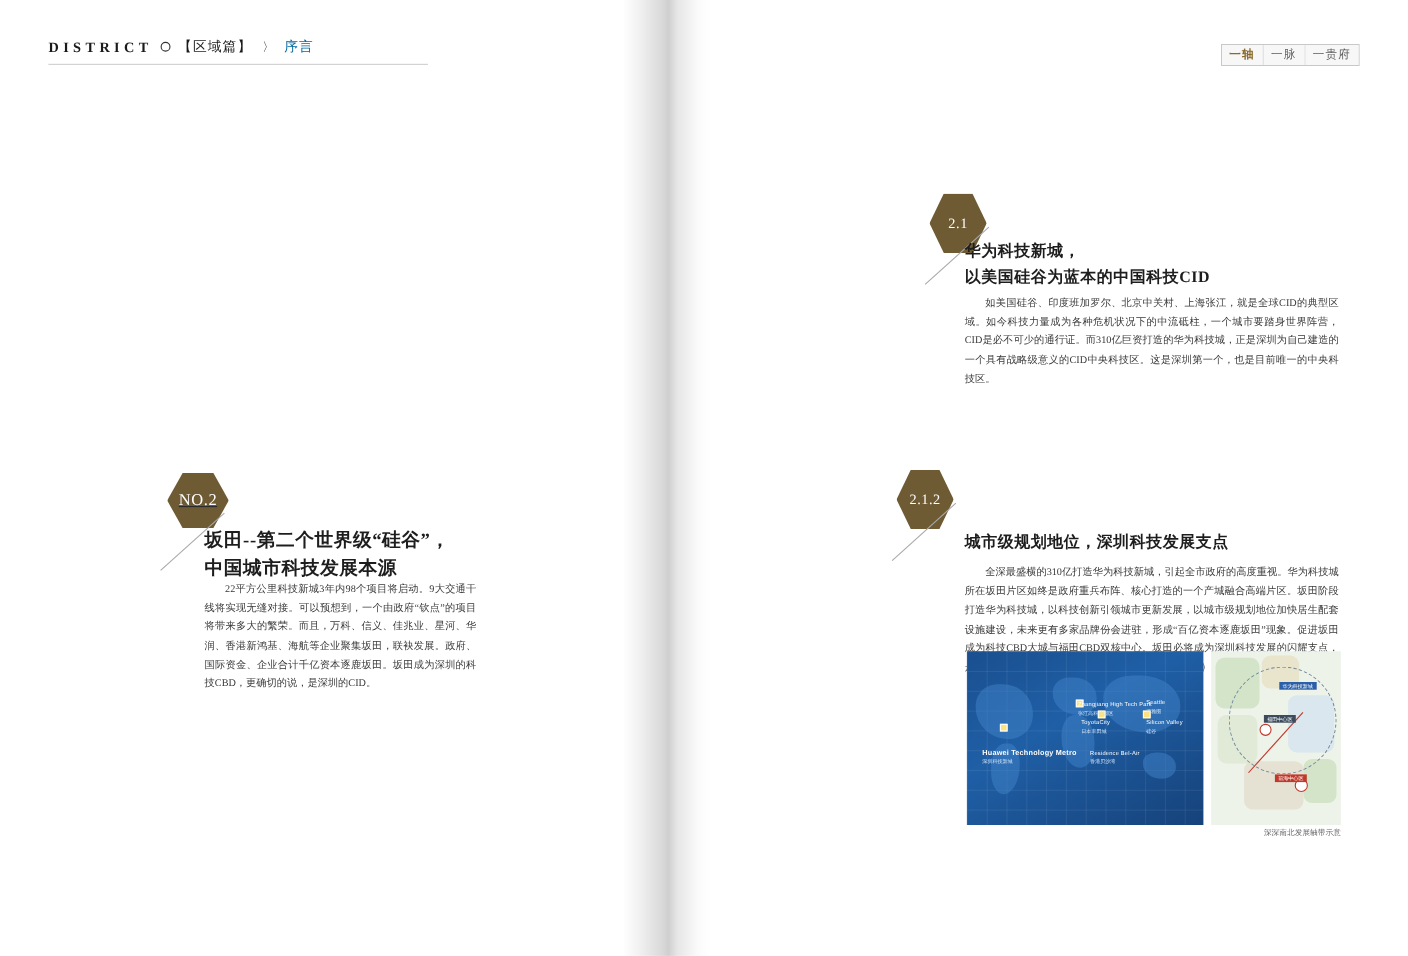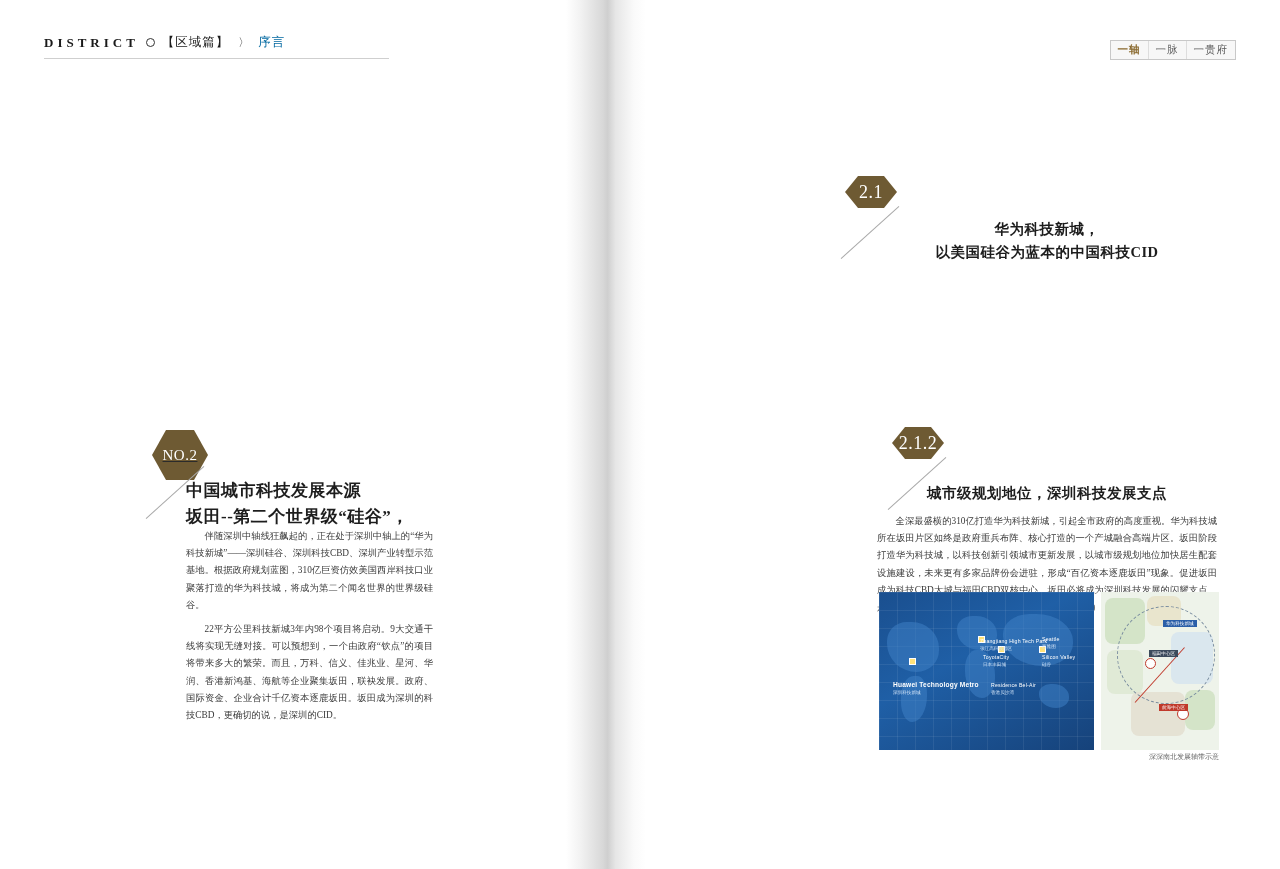--- a/index.html
+++ b/index.html
@@ -34,40 +34,40 @@
   .badge span:last-child{border-right:none;}
   .badge span.hi{color:#8a6a2f;font-weight:700;}
 
   
   .hex{
     width:56px;height:50px;position:relative;display:flex;align-items:center;justify-content:center;
     background:#6e5a33;
     clip-path:polygon(25% 0%,75% 0%,100% 50%,75% 100%,25% 100%,0% 50%);
     color:#fff;font-size:15px;letter-spacing:.5px;font-family:"Liberation Serif",serif;
   }
-  .hex.small{width:52px;height:32px;font-size:18px;}
+  .hex.small{width:52px;height:54px;font-size:13px;}
   .hex-wrap{position:relative;}
   .hex-slash{position:absolute;width:78px;height:1px;background:#a9a9a9;transform:rotate(-42deg);}
 
   
   .title{font-size:17px;line-height:1.55;color:#1d1d1d;font-weight:600;letter-spacing:.5px;}
-  .title-sm{font-size:14.5px;line-height:1.6;color:#1d1d1d;font-weight:600;letter-spacing:.5px;text-align:center;}
+  .title-sm{font-size:14.5px;line-height:1.6;color:#1d1d1d;font-weight:600;letter-spacing:.5px;}
   .para{font-size:9.3px;line-height:1.85;color:#3a3a3a;text-align:justify;text-indent:2em;margin:0 0 7px 0;}
 
   
   .lp-marker{position:absolute;left:152px;top:430px;text-decoration:underline;}
   .lp-title{position:absolute;left:186px;top:478px;width:260px;}
   .lp-body{position:absolute;left:186px;top:528px;width:247px;}
 
   
   .rp1-marker{position:absolute;left:845px;top:176px;}
   .rp1-title{position:absolute;left:877px;top:218px;width:340px;}
   .rp1-body{position:absolute;left:877px;top:268px;width:340px;}
 
-  .rp2-marker{position:absolute;left:892px;top:427px;}
+  .rp2-marker{position:absolute;left:815px;top:427px;}
   .rp2-title{position:absolute;left:877px;top:482px;width:340px;}
   .rp2-body{position:absolute;left:877px;top:513px;width:340px;}
 
   
   .figure{position:absolute;left:879px;top:592px;width:340px;height:158px;}
   .fig-map{position:absolute;left:0;top:0;width:215px;height:158px;
     background:linear-gradient(150deg,#1a4f8f 0%,#1f5fa6 40%,#16427a 100%);overflow:hidden;}
   .fig-map .grid{position:absolute;inset:0;
     background-image:linear-gradient(rgba(255,255,255,.07) 1px,transparent 1px),
                      linear-gradient(90deg,rgba(255,255,255,.07) 1px,transparent 1px);
@@ -125,37 +125,37 @@
     <span class="hi">一轴</span>
     <span>一脉</span>
     <span>一贵府</span>
   </div>
 
   <div class="lp-marker hex-wrap">
     <div class="hex">NO.2</div>
     <div class="hex-slash" style="left:-16px;top:62px;"></div>
   </div>
   <div class="lp-title">
+    <div class="title">坂田--第二个世界级“硅谷”，</div>
     <div class="title">中国城市科技发展本源</div>
-    <div class="title">坂田--第二个世界级“硅谷”，</div>
   </div>
   <div class="lp-body">
-    <p class="para">伴随深圳中轴线狂飙起的，正在处于深圳中轴上的“华为科技新城”——深圳硅谷、深圳科技CBD、深圳产业转型示范基地。根据政府规划蓝图，310亿巨资仿效美国西岸科技口业聚落打造的华为科技城，将成为第二个闻名世界的世界级硅谷。</p>
     <p class="para">22平方公里科技新城3年内98个项目将启动。9大交通干线将实现无缝对接。可以预想到，一个由政府“钦点”的项目将带来多大的繁荣。而且，万科、信义、佳兆业、星河、华润、香港新鸿基、海航等企业聚集坂田，联袂发展。政府、国际资金、企业合计千亿资本逐鹿坂田。坂田成为深圳的科技CBD，更确切的说，是深圳的CID。</p>
   </div>
 
   <div class="rp1-marker hex-wrap">
     <div class="hex small">2.1</div>
     <div class="hex-slash" style="left:-14px;top:56px;"></div>
   </div>
   <div class="rp1-title">
     <div class="title-sm">华为科技新城，</div>
     <div class="title-sm">以美国硅谷为蓝本的中国科技CID</div>
   </div>
   <div class="rp1-body">
+    <p class="para">如美国硅谷、印度班加罗尔、北京中关村、上海张江，就是全球CID的典型区域。如今科技力量成为各种危机状况下的中流砥柱，一个城市要踏身世界阵营，CID是必不可少的通行证。而310亿巨资打造的华为科技城，正是深圳为自己建造的一个具有战略级意义的CID中央科技区。这是深圳第一个，也是目前唯一的中央科技区。</p>
   </div>
 
   <div class="rp2-marker hex-wrap">
     <div class="hex small">2.1.2</div>
     <div class="hex-slash" style="left:-14px;top:56px;"></div>
   </div>
   <div class="rp2-title">
     <div class="title-sm">城市级规划地位，深圳科技发展支点</div>
   </div>
   <div class="rp2-body">

